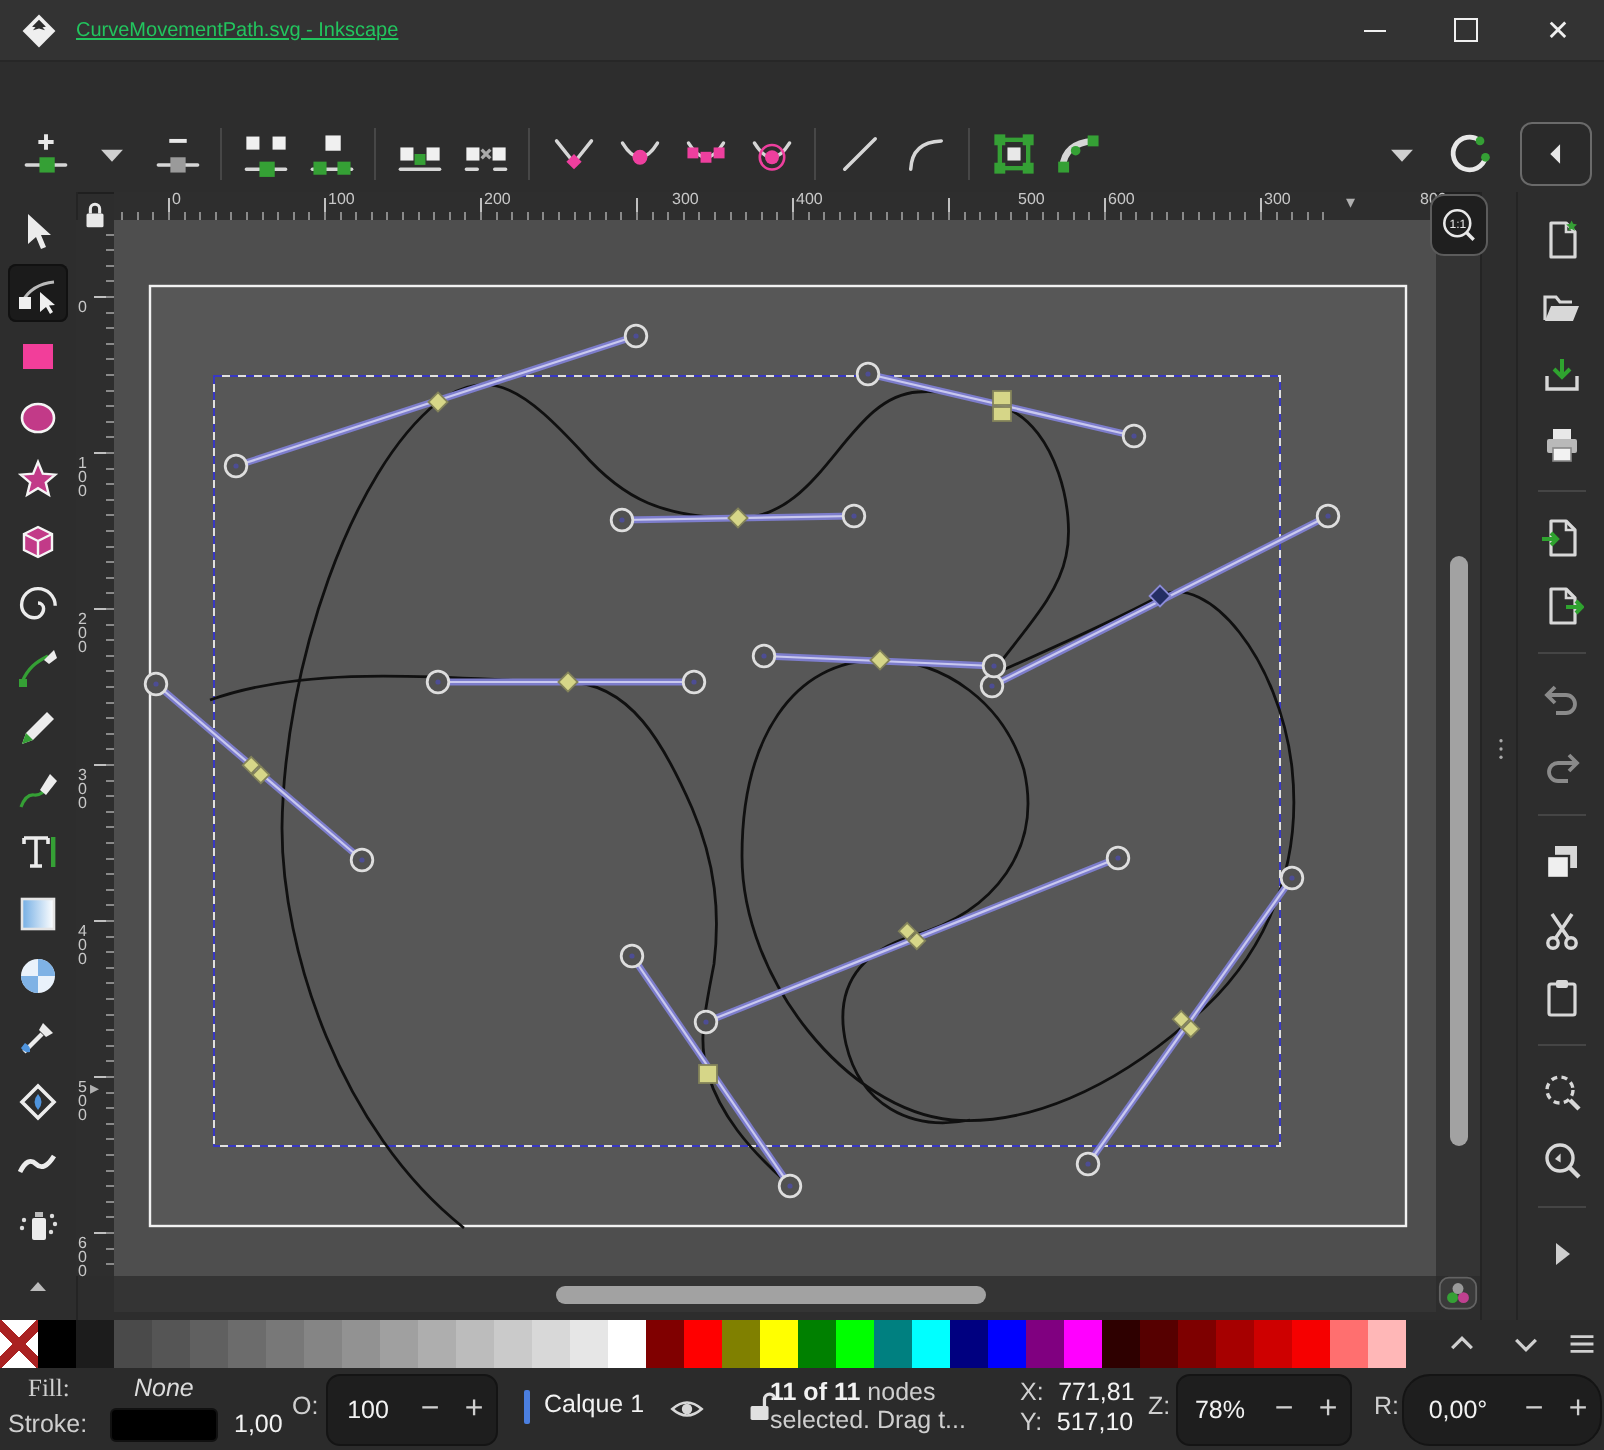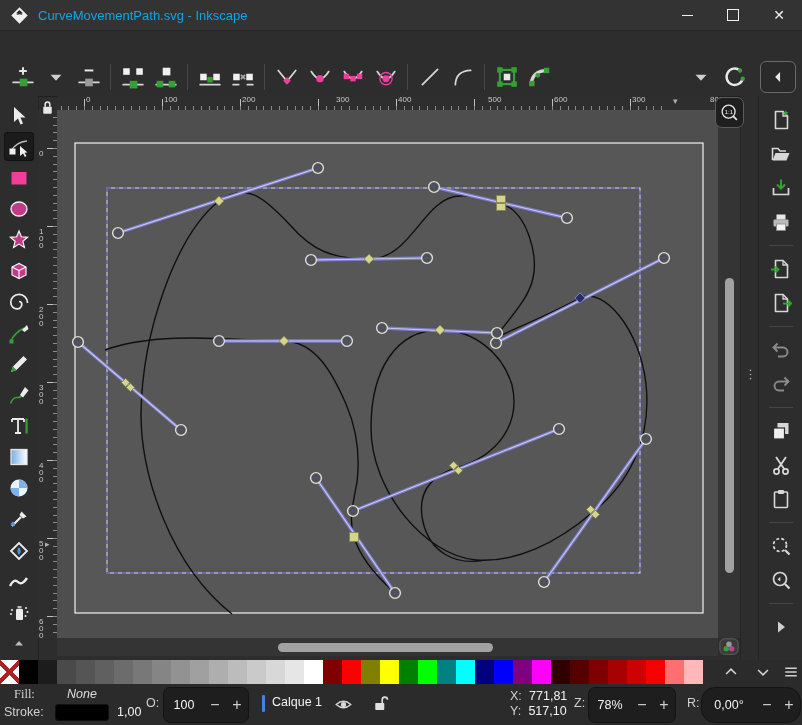--- a/index.html
+++ b/index.html
@@ -1,21 +1,21 @@
 <!DOCTYPE html>
 <html><head>
 <meta charset="utf-8">
 <style>
   html,body{margin:0;padding:0;background:#222;}
   #app{position:relative;width:802px;height:725px;background:#2d2d2d;overflow:hidden;
        font-family:"Liberation Sans",sans-serif;color:#ddd;font-size:13px;}
   
   .titlebar{position:absolute;left:0;top:0;right:0;height:30px;background:#333333;display:flex;align-items:center;border-bottom:1px solid #272727;}
   .titlebar .logo{margin:0 9px 0 10px;display:flex;}
-  .title-text{color:#0ea5e9;font-size:13px;}
+  .title-text{color:#22c55e;font-size:10px;text-decoration:underline;}
   .winbtns{margin-left:auto;display:flex;height:100%;}
   .winbtn{width:46px;height:100%;display:flex;align-items:center;justify-content:center;color:#f0f0f0;}
   .glyph-min{width:11px;height:1px;background:#f0f0f0;display:block;}
   .glyph-max{width:10px;height:10px;border:1px solid #f0f0f0;display:block;}
   .glyph-close{font-size:14px;line-height:1;}
   
   .menubar{position:absolute;left:0;top:30px;right:0;height:27px;background:#3a3a3a;display:flex;align-items:center;padding-left:6px;border-bottom:1px solid #262626;}
   .menu-item{padding:4px 9px;color:#e8e8e8;}
   
   .toolbar{position:absolute;left:0;top:58px;right:0;height:38px;background:#2d2d2d;border-bottom:1px solid #1f1f1f;display:flex;align-items:center;padding:0 4px 0 6px;}
@@ -354,21 +354,21 @@
         </svg>
       </div>
     </div>
 
   <div class="hruler" id="hruler">
       <span class="rlabel" style="left: 29px;">0</span>
       <span class="rlabel" style="left: 107px;">100</span>
       <span class="rlabel" style="left: 185px;">200</span>
       <span class="rlabel" style="left: 263px; margin-left: 16px;">300</span>
       <span class="rlabel" style="left: 341px;">400</span>
-      <span class="rlabel" style="left: 411px; padding-left: 20px;">500</span>
+      <span class="rlabel" style="left: 432px; padding-left: 20px;">500</span>
       <span class="rlabel" style="left: 497px;">600</span>
       <span class="rlabel" style="left: 575px;">300</span>
       <span class="rlabel" style="left: 653px;">800</span>
       <span class="hpointer" style="left: 616px;">▾</span>
     </div>
   <div class="vruler" id="vruler">
       <span class="rlabel" style="top: 40px;">0</span>
       <span class="rlabel" style="top: 118px;">1
 0
 0</span>
@@ -658,20 +658,24 @@
     <span class="sb val" style="left:272px;top:11px;">Calque 1</span>
     <span class="sb" style="left:334px;top:11px;" id="eye-slot"><svg viewBox="0 0 22 22" width="19" height="19">
           <path d="M2.5 11 Q11 3.5 19.5 11 Q11 18.5 2.5 11 Z" stroke="#d8d8d8" stroke-width="1.5" fill="none"></path>
           <circle cx="11" cy="11" r="3" fill="#d8d8d8"></circle>
         </svg></span>
     <span class="sb" style="left:372px;top:10px;" id="lock-slot"><svg viewBox="0 0 22 22" width="18" height="18">
           <rect x="4" y="11" width="11" height="8.5" rx="1" fill="#e0e0e0"></rect>
           <path d="M12.5 11 V7 a3.2 3.2 0 0 1 6.4 0" stroke="#e0e0e0" stroke-width="2" fill="none"></path>
         </svg></span>
 
+    <div class="sb msg" style="left:385px;top:5px;width:118px;">
+      <div><b class="val">11 of 11</b><span class="lbl"> nodes</span></div>
+      <div class="lbl">selected. Drag t...</div>
+    </div>
 
     <div class="sb coords" style="left:510px;top:5px;">
       <div><span class="lbl">X:</span> <span class="val coord-val">771,81</span></div>
       <div><span class="lbl">Y:</span> <span class="val coord-val">517,10</span></div>
     </div>
 
     <span class="sb lbl" style="left:574px;top:12px;">Z:</span>
     <div class="spinner" style="left:588px;width:86px;">
       <span class="spin-val">78%</span>
       <span class="spin-btn">−</span>

